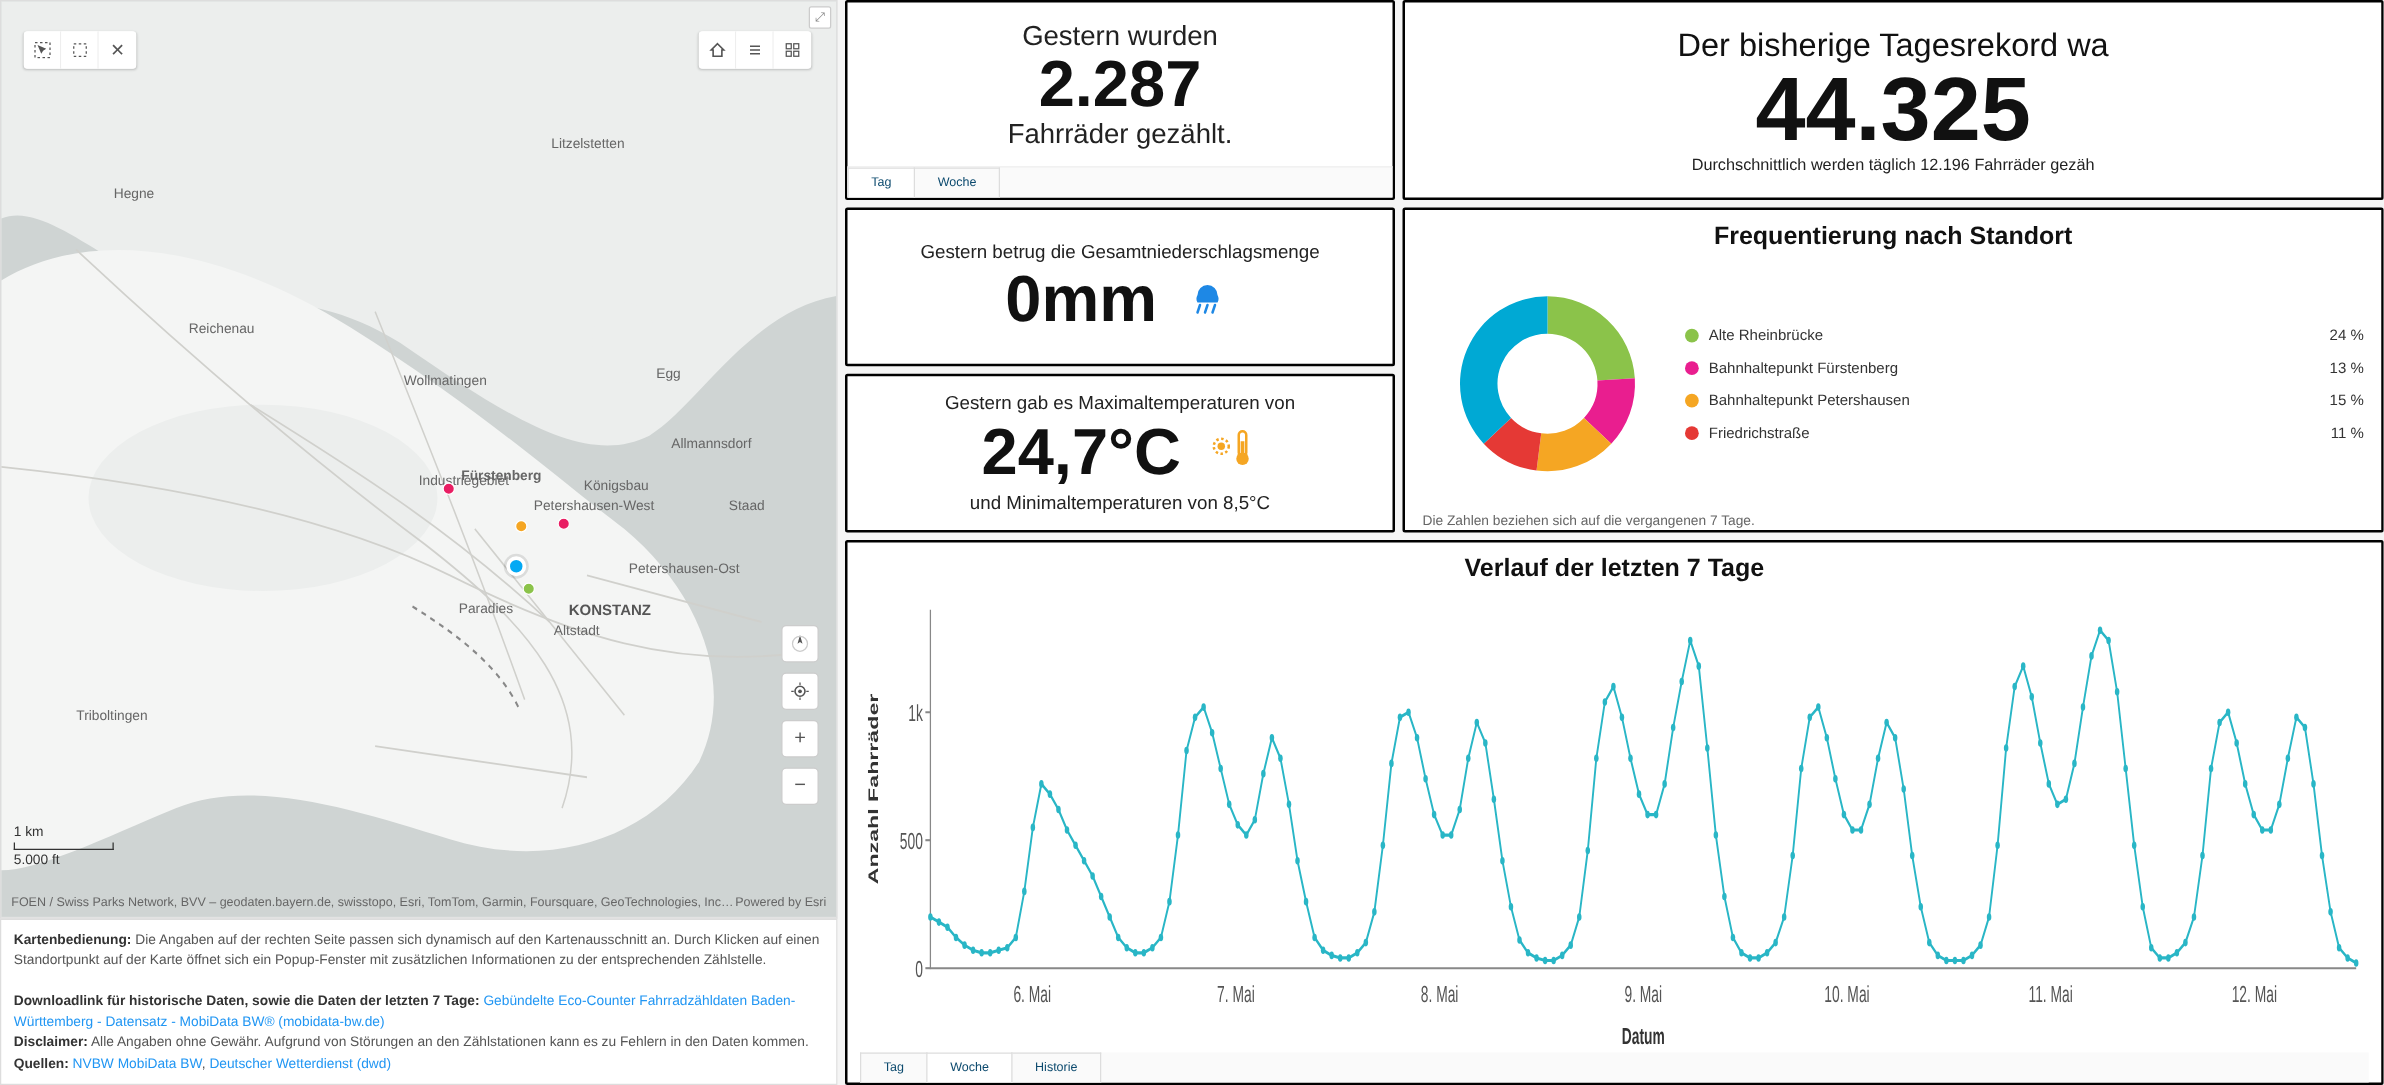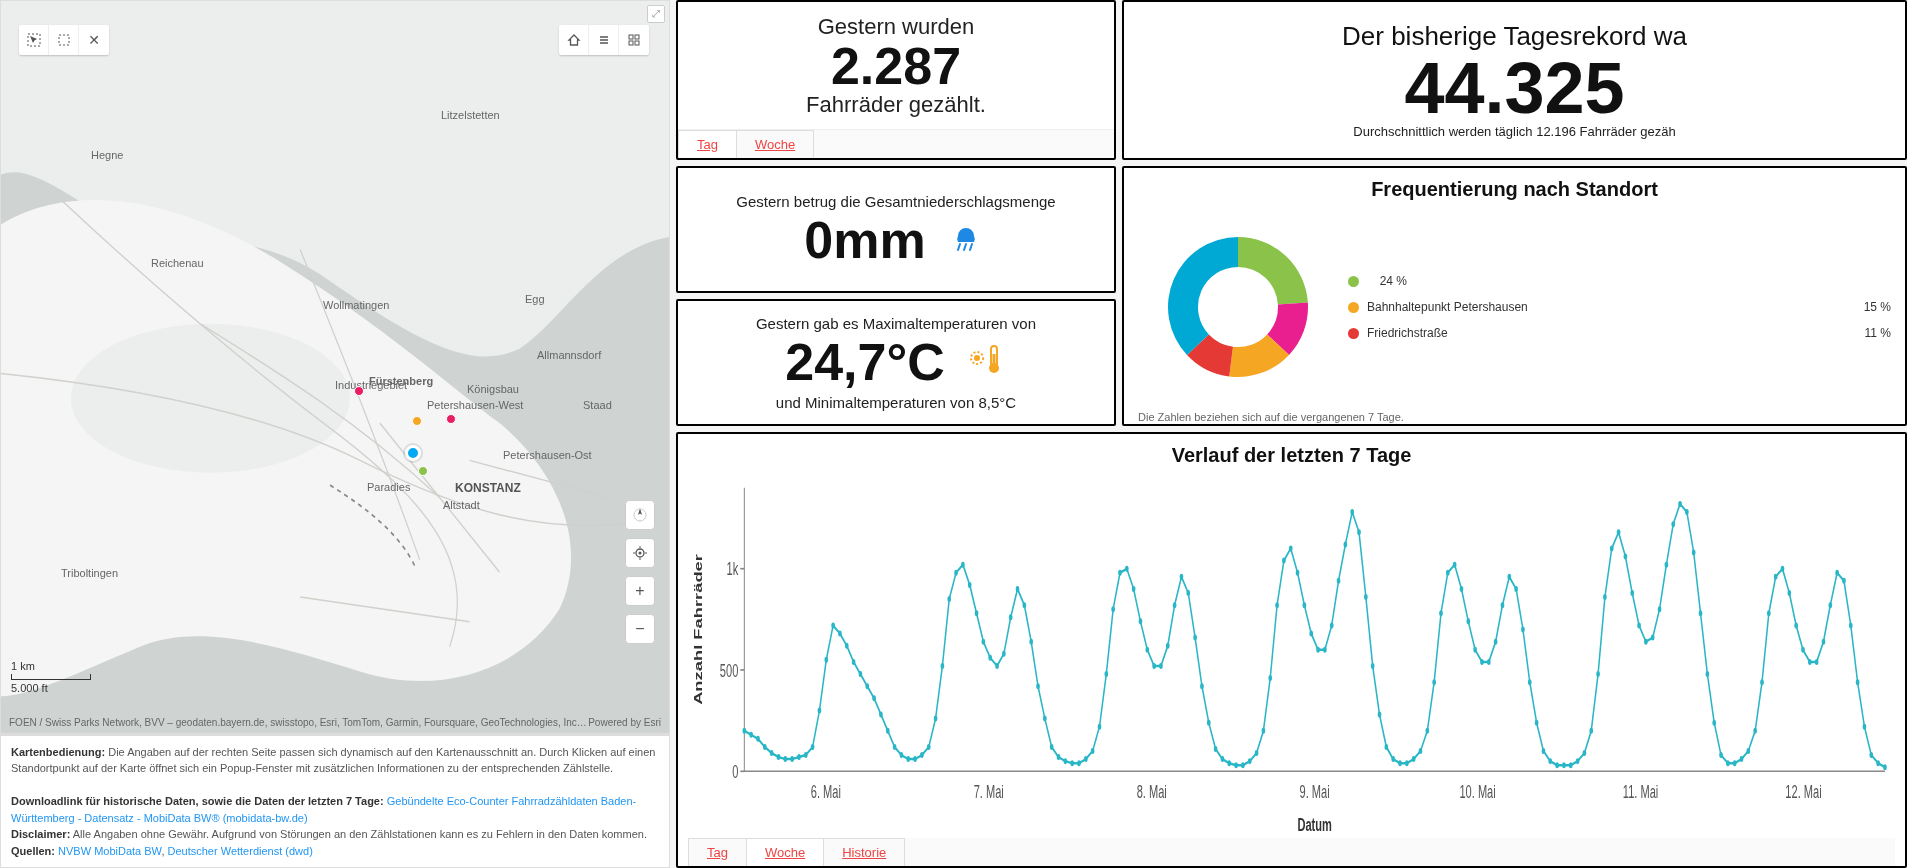--- a/index.html
+++ b/index.html
@@ -26,21 +26,21 @@
 
 .right-col { flex:1; height:868px; display:flex; flex-direction:column; gap:6px; padding:0 0 0 6px; }
 .top-row { display:flex; gap:6px; height:160px; }
 .card { background:#fff; border:2px solid #000000; border-radius:2px; display:flex; flex-direction:column; }
 .counter-card { flex:0 0 440px; }
 .counter-card .body { flex:1; display:flex; flex-direction:column; align-items:center; justify-content:center; text-align:center; }
 .counter-card .l1 { font-size:22px; color:#222; }
 .counter-card .l2 { font-size:52px; font-weight:700; color:#111; line-height:1; }
 .counter-card .l3 { font-size:22px; color:#222; }
 .tabs { display:flex; border-top:1px solid #eee; background:#fafafa; }
-.tabs button { padding:6px 18px; border:1px solid #ddd; border-bottom:none; background:#fafafa; font-size:13px; color:#ef4444; cursor:pointer; margin-right:-1px;text-decoration:underline; }
+.tabs button { padding:6px 18px; border:1px solid #ddd; border-bottom:none; background:#fafafa; font-size:10px; color:#0c4a6e; cursor:pointer; margin-right:-1px; }
 .tabs button.active { background:#fff; position:relative; }
 .record-card { flex:1; display:flex; flex-direction:column; align-items:center; justify-content:center; text-align:center; padding:8px 6px; }
 .record-card .r1 { font-size:26px; color:#111; font-weight:500; }
 .record-card .r2 { font-size:72px; font-weight:700; color:#111; line-height:1; }
 .record-card .r3 { font-size:13px; color:#222; }
 
 .mid-row { display:flex; gap:6px; height:260px;border-radius:24px; }
 .weather-col { flex:0 0 440px; display:flex; flex-direction:column; gap:6px; }
 .weather-card { flex:1; display:flex; flex-direction:column; align-items:center; justify-content:center; text-align:center; padding:4px 8px; }
 .weather-card .w1 { font-size:15px; color:#222; margin-bottom:4px; }
@@ -248,21 +248,27 @@
         <svg id="donut-svg" class="donut-svg" viewBox="0 0 200 200">
             <path d="M 100 30 A 70 70 0 0 1 169.86187098997902 95.60466363294806 L 139.92106913713087 97.48837921882746 A 40 40 0 0 0 100 60 Z" fill="#8bc34a"></path>
             <path d="M 169.86187098997902 95.60466363294806 A 70 70 0 0 1 151.0278039194988 147.9182974150082 L 129.15874509685648 127.38188423714755 A 40 40 0 0 0 139.92106913713087 97.48837921882746 Z" fill="#e91e8f"></path>
             <path d="M 151.0278039194988 147.9182974150082 A 70 70 0 0 1 91.22667365049873 169.44802909201346 L 94.98667065742784 139.6845880525791 A 40 40 0 0 0 129.15874509685648 127.38188423714755 Z" fill="#f5a623"></path>
             <path d="M 91.22667365049873 169.44802909201346 A 70 70 0 0 1 48.972196080501206 147.91829741500823 L 70.84125490314355 127.38188423714755 A 40 40 0 0 0 94.98667065742784 139.6845880525791 Z" fill="#e53935"></path>
             <path d="M 48.972196080501206 147.91829741500823 A 70 70 0 0 1 99.99999999999999 30 L 99.99999999999999 60 A 40 40 0 0 0 70.84125490314355 127.38188423714755 Z" fill="#00a9d4"></path>
           </svg>
         <div class="legend" id="donut-legend">
             <div class="legend-row">
               <span class="sw" style="background:#8bc34a"></span>
+              <span class="nm">Alte Rheinbrücke</span>
               <span class="pc">24 %</span>
+            </div>
+            <div class="legend-row">
+              <span class="sw" style="background:#e91e8f"></span>
+              <span class="nm">Bahnhaltepunkt Fürstenberg</span>
+              <span class="pc">13 %</span>
             </div>
             <div class="legend-row">
               <span class="sw" style="background:#f5a623"></span>
               <span class="nm">Bahnhaltepunkt Petershausen</span>
               <span class="pc">15 %</span>
             </div>
             <div class="legend-row">
               <span class="sw" style="background:#e53935"></span>
               <span class="nm">Friedrichstraße</span>
               <span class="pc">11 %</span>

